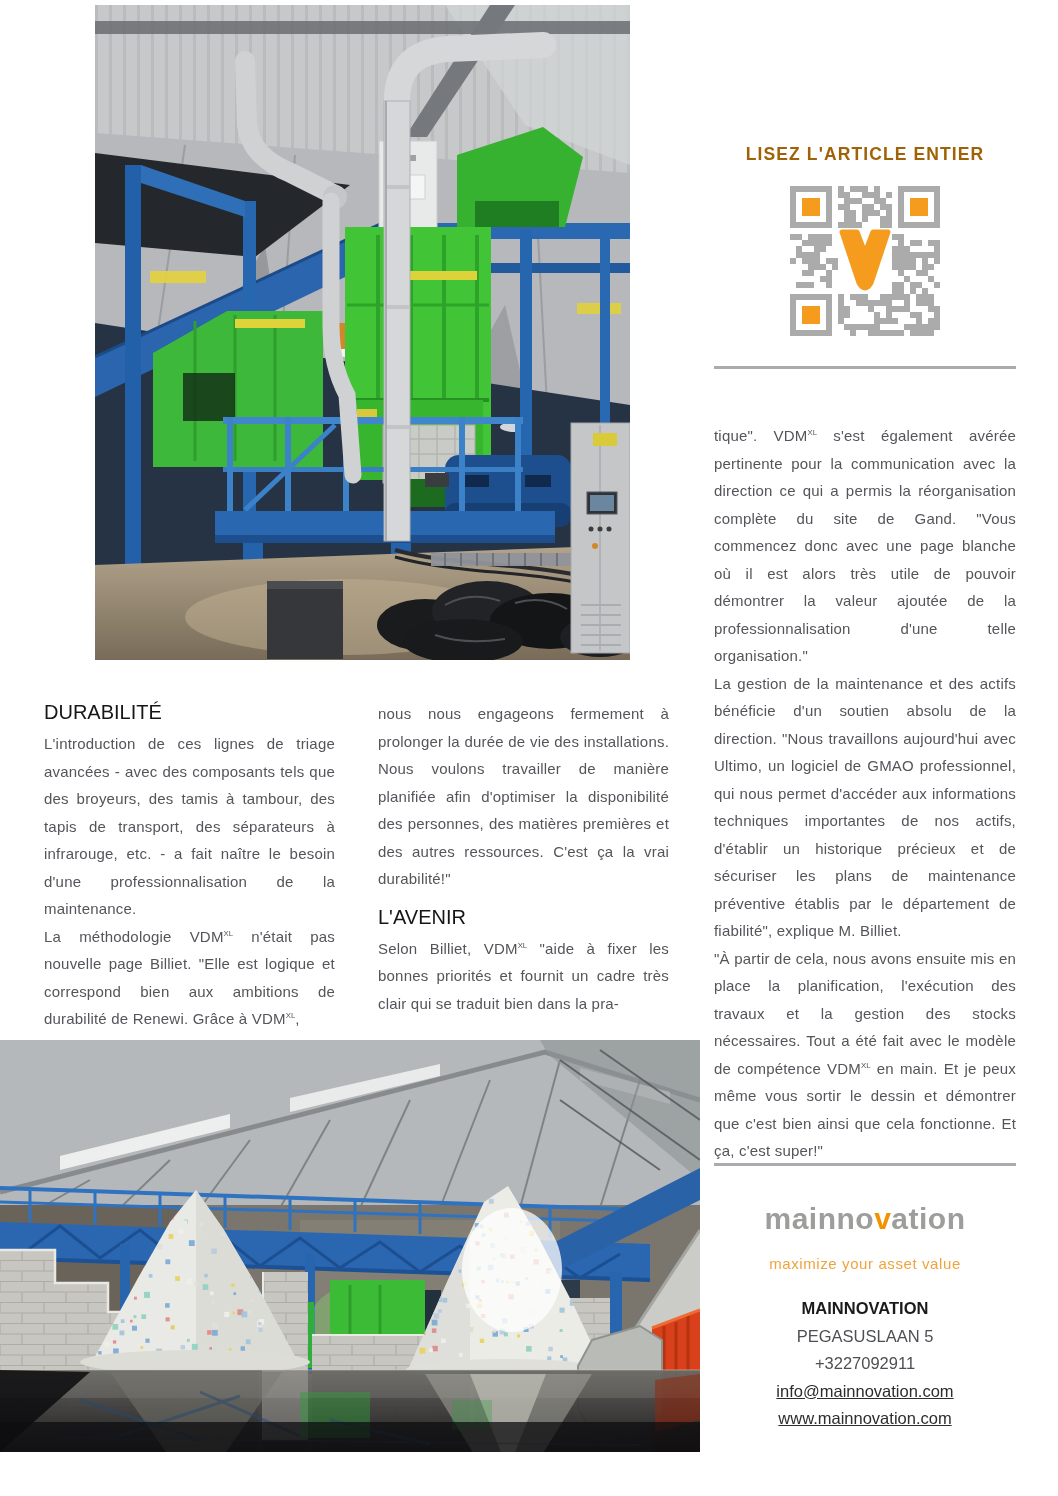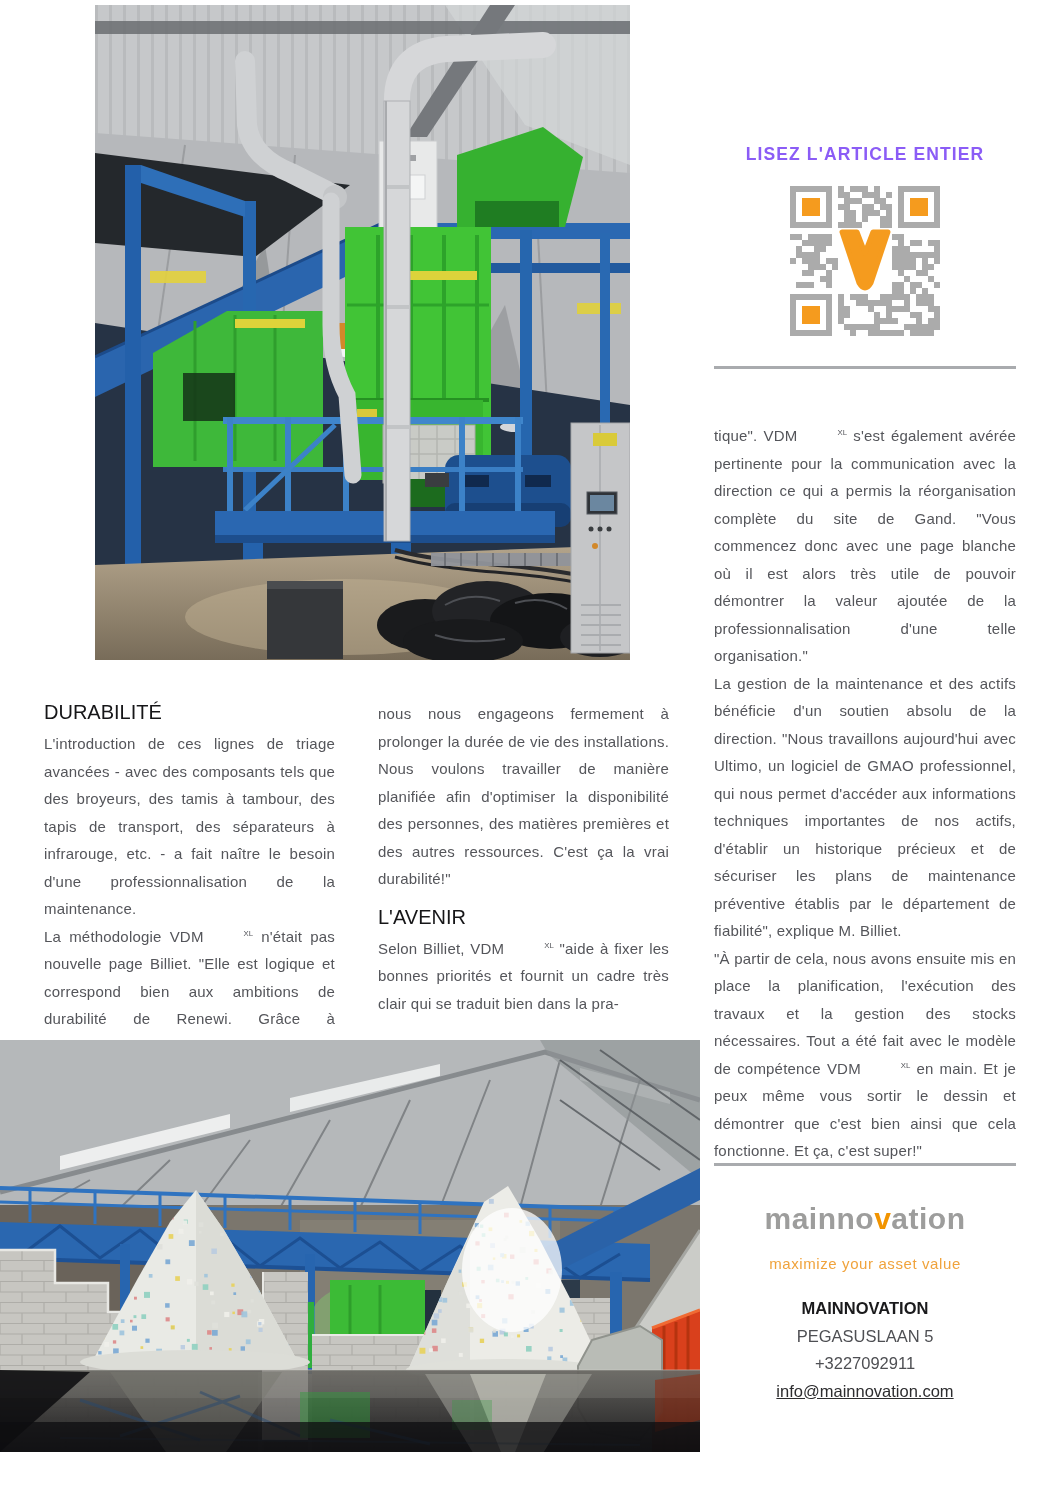--- a/index.html
+++ b/index.html
@@ -9,27 +9,27 @@
   .photo svg{display:block;}
   .photo-top{left:95px;top:5px;width:535px;height:655px;}
   .photo-bottom{left:0;top:1040px;width:700px;height:412px;}
 
   .col{position:absolute;color:#54555a;font-size:15px;line-height:27.5px;
        text-align:justify;letter-spacing:.2px;}
   .col p{margin:0;}
   .col .sec-h{font-size:20px;font-weight:normal;color:#161618;margin:0 0 6px 0;
        letter-spacing:0;line-height:24px;text-align:left;}
   .col .sec-h.mid{margin-top:12px;}
-  sup{font-size:.52em;line-height:0;vertical-align:super;letter-spacing:0;margin-left:40px;}
+  sup{font-size:.52em;line-height:0;vertical-align:super;letter-spacing:0;}
   .col1{left:44px;top:700px;width:291px;}
   .col2{left:378px;top:700px;width:291px;}
 
   .right-rail{position:absolute;left:714px;top:0;width:302px;height:1496px;}
   .qr-heading{position:absolute;top:144px;left:0;width:100%;text-align:center;
-       font-weight:bold;font-size:17.5px;letter-spacing:1.1px;color:#8b5cf6;}
+       font-weight:bold;font-size:17.5px;letter-spacing:1.1px;color:#a16207;}
   .qr-wrap{position:absolute;top:186px;left:50%;margin-left:-75px;width:150px;height:150px;}
   .rule{position:absolute;left:0;width:100%;height:3px;background:#a9abae;}
   .rule1{top:366px;}
   .rule2{top:1163px;}
   .col3{position:absolute;left:0;top:422px;width:302px;color:#54555a;font-size:15px;
        line-height:27.5px;text-align:justify;letter-spacing:.2px;}
   .col3 p{margin:0;}
 
   .logo{position:absolute;top:1203px;left:0;width:100%;text-align:center;}
   .logo-main{font-size:30px;font-weight:bold;color:#9d9d9c;letter-spacing:.5px;line-height:32px;}
@@ -433,20 +433,21 @@
     <div class="logo">
       <div class="logo-main"><span>mainno</span><span class="logo-v">v</span><span>ation</span></div>
       <div class="logo-tag">maximize your asset value</div>
     </div>
 
     <div class="contact">
       <div class="company">MAINNOVATION</div>
       <div>PEGASUSLAAN 5</div>
       <div>+3227092911</div>
       <div><a class="u">info@mainnovation.com</a></div>
+      <div><a class="u">www.mainnovation.com</a></div>
     </div>
   </div>
 
   <section class="col col1">
     <h2 class="sec-h">DURABILITÉ</h2>
     <p>L'introduction de ces lignes de triage avancées - avec des composants tels que des broyeurs, des tamis à tambour, des tapis de transport, des séparateurs à infrarouge, etc. - a fait naître le besoin d'une professionnalisation de la maintenance.</p>
     <p><span>La méthodologie VDM</span><sup>XL</sup><span> n'était pas nouvelle page Billiet. "Elle est logique et correspond bien aux ambitions de durabilité de Renewi. Grâce à VDM</span><sup>XL</sup><span>,</span></p>
   </section>
 
   <section class="col col2">

